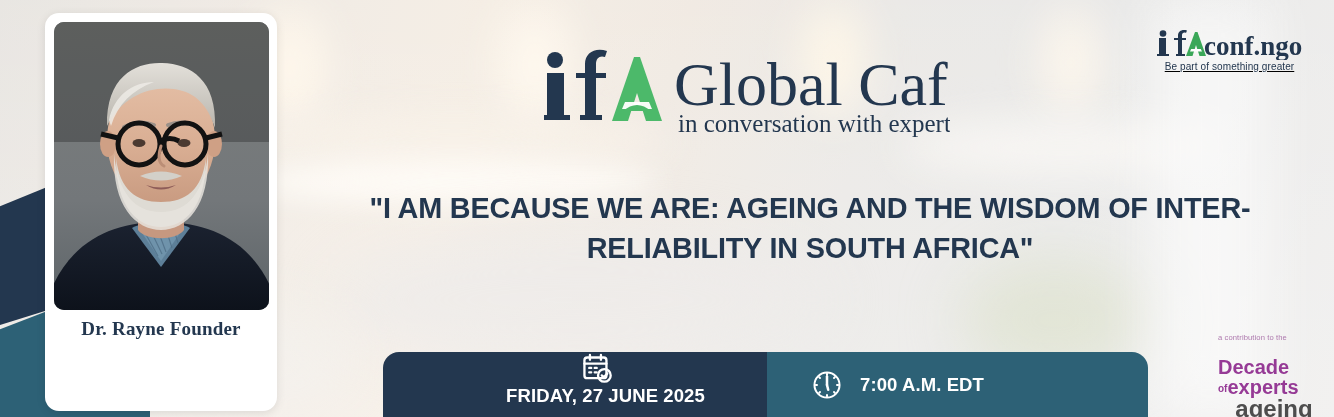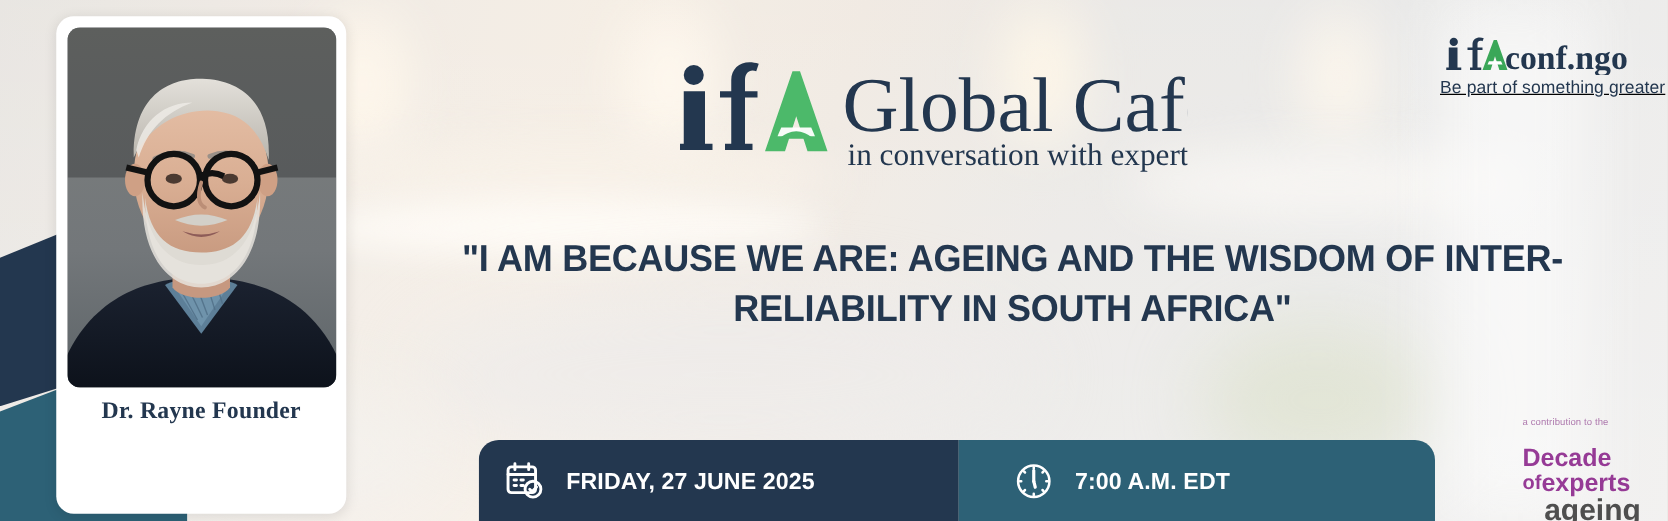--- a/index.html
+++ b/index.html
@@ -68,57 +68,57 @@
 
   
   .logo-main{position:absolute;left:540px;top:33px;width:410px;height:110px;}
   .logo-main svg{display:block;}
 
   
   .logo-conf{position:absolute;left:1152px;top:28px;width:155px;height:52px;text-align:center;text-decoration:underline;}
   .logo-conf .wordmark{position:relative;height:32px;}
   .logo-conf svg{display:block;}
   .logo-conf .tagline{
-    font-size:14px;color:#23374f;letter-spacing:.1px;margin-top:1px;
+    font-size:10px;color:#23374f;letter-spacing:.1px;margin-top:1px;
     font-family:"Liberation Sans",sans-serif;white-space:nowrap;
   }
 
   
   .headline{
     position:absolute;left:330px;top:188px;width:960px;
     text-align:center;color:#23374f;
     font-family:"Liberation Sans",sans-serif;
     font-weight:700;font-size:30px;line-height:1.32;
     letter-spacing:-.2px;
     transform:scaleX(.96);transform-origin:center top;
   }
 
   
   .infobar{
     position:absolute;left:383px;top:352px;width:765px;height:65px;
     border-radius:16px 16px 0 0;overflow:hidden;display:flex;
   }
   .seg{display:flex;align-items:center;height:100%;}
-  .seg-date{width:384px;background:#23374f;padding-left:20px;box-sizing:border-box;}
+  .seg-date{width:384px;background:#23374f;padding-left:44px;box-sizing:border-box;flex-direction:column;}
   .seg-time{flex:1;background:#2d6176;padding-left:44px;box-sizing:border-box;}
   .seg .ico{flex:0 0 auto;display:flex;align-items:center;}
   .seg .txt{
     color:#ffffff;font-weight:700;font-size:18.5px;letter-spacing:.1px;
     margin-left:17px;white-space:nowrap;
   }
 
   
   .decade{
     position:absolute;left:1218px;top:334px;width:112px;
     font-family:"Liberation Sans",sans-serif;opacity:.92;
   }
   .decade .pre{font-size:7.6px;color:#a86fa8;letter-spacing:.1px;line-height:1.1;}
   .decade .l1{font-size:20px;font-weight:700;color:#8e2b8e;line-height:.96;margin-top:16px;}
   .decade .l2{font-size:20px;font-weight:700;color:#8e2b8e;line-height:.96;}
-  .decade .l2 .of{font-size:16px;font-weight:700;vertical-align:2px;}
+  .decade .l2 .of{font-size:10px;font-weight:700;vertical-align:2px;}
   .decade .l3{font-size:24px;font-weight:700;color:#404040;line-height:.98;text-align:center;}
 </style>
 </head>
 <body>
 
 <div id="banner">
 
   <div class="bg-base">
     <div class="bg-blob b1"></div>
     <div class="bg-blob b2"></div>

